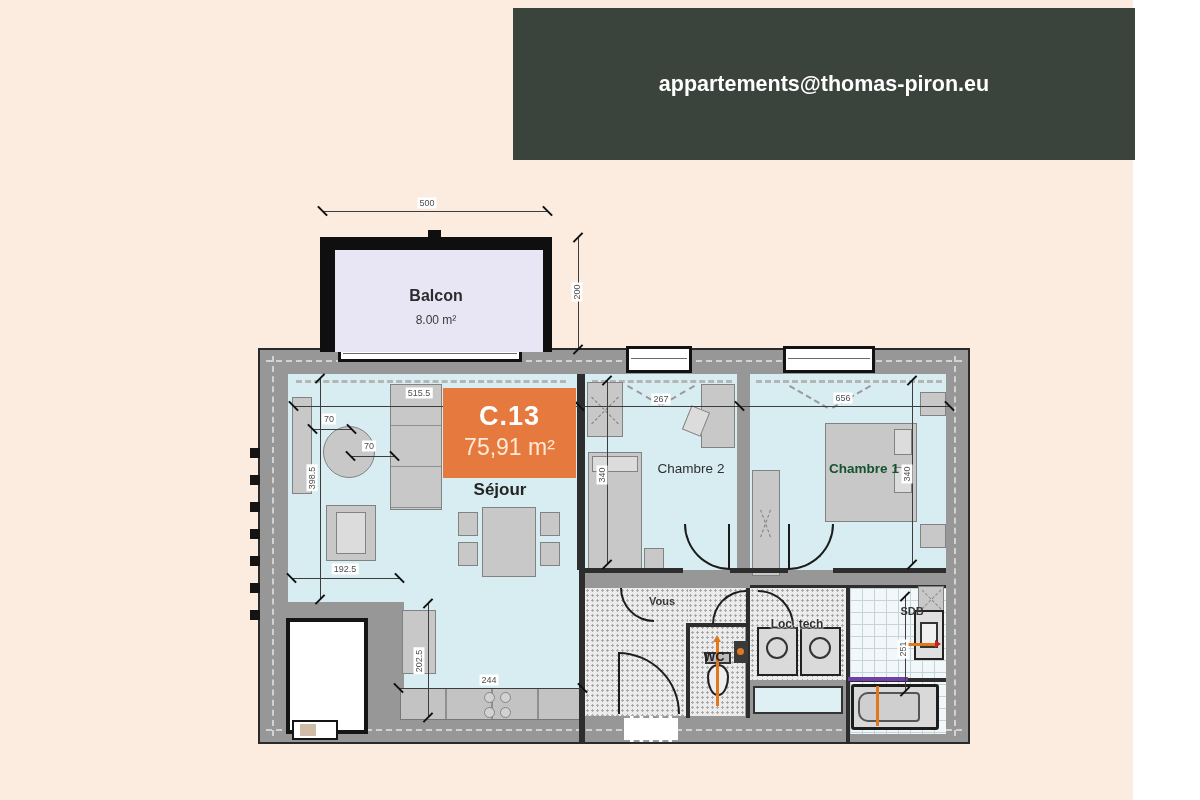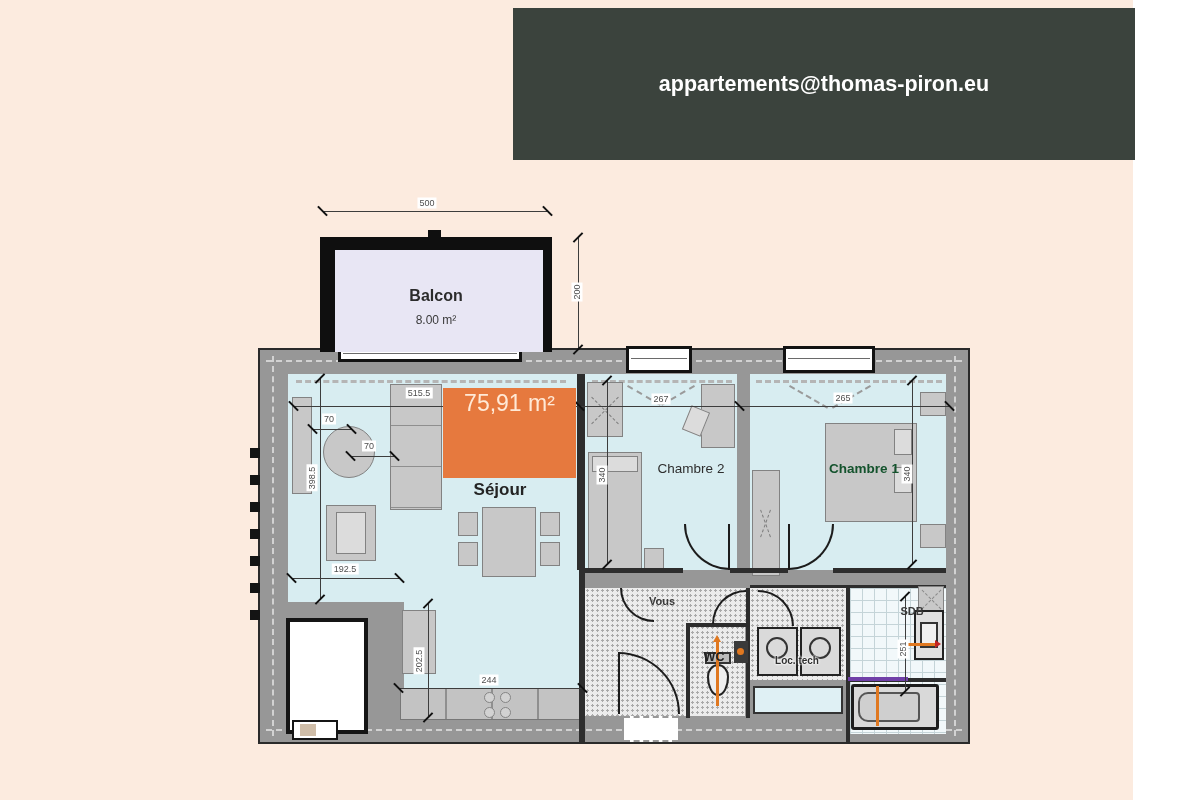--- a/index.html
+++ b/index.html
@@ -209,34 +209,35 @@
   <div class="abs dlh" style="left:398px;top:688px;width:185px;"></div>
   <div class="abs dlv" style="left:428px;top:603px;height:115px;"></div>
   <div class="abs dlv" style="left:905px;top:596px;height:96px;"></div>
 
   <div class="abs chip" style="left:427px;top:203px;">500</div>
   <div class="abs chip v" style="left:577px;top:292px;">200</div>
   <div class="abs chip" style="left:419px;top:393px;">515.5</div>
   <div class="abs chip" style="left:329px;top:419px;">70</div>
   <div class="abs chip" style="left:369px;top:446px;">70</div>
   <div class="abs chip" style="left:661px;top:399px;">267</div>
-  <div class="abs chip" style="left:843px;top:398px;">265</div>
+  <div class="abs chip" style="left:843px;top:398px;">656</div>
   <div class="abs chip v" style="left:312px;top:478px;">398.5</div>
   <div class="abs chip v" style="left:602px;top:475px;">340</div>
   <div class="abs chip v" style="left:907px;top:474px;">340</div>
   <div class="abs chip" style="left:345px;top:569px;">192.5</div>
   <div class="abs chip" style="left:489px;top:680px;">244</div>
   <div class="abs chip v" style="left:419px;top:661px;">202.5</div>
   <div class="abs chip v" style="left:903px;top:649px;">251</div>
 
   <div class="abs lbl" style="left:500px;top:490px;font-size:17px;font-weight:700;color:#242424;">Séjour</div>
   <div class="abs lbl" style="left:691px;top:468px;font-size:13.5px;font-weight:400;color:#2e2e2e;">Chambre 2</div>
   <div class="abs lbl" style="left:864px;top:468px;font-size:13.5px;font-weight:700;color:#14532d;">Chambre 1</div>
   <div class="abs lbl" style="left:662px;top:601px;font-size:11px;font-weight:700;color:#3a3a3a;">Vous</div>
   <div class="abs lbl" style="left:714px;top:657px;font-size:12.5px;font-weight:800;color:#222;">WC</div>
   <div class="abs lbl" style="left:886px;top:611px;font-size:11px;font-weight:700;color:#3a3a3a;margin-left:26px;">SDB</div>
-  <div class="abs lbl" style="left:797px;top:660px;font-size:10px;font-weight:700;color:#2f2f2f;text-shadow:0 0 2px #fff,0 0 2px #fff,0 0 3px #fff;z-index:39;">Loc. tech</div>
+  <div class="abs lbl" style="left:797px;top:624px;font-size:12px;font-weight:700;color:#2f2f2f;text-shadow:0 0 2px #fff,0 0 2px #fff,0 0 3px #fff;z-index:39;">Loc. tech</div>
 
   <div class="abs" id="badge">
+    <div class="code">C.13</div>
     <div class="area">75,91 m²</div>
   </div>
 
 </div>
 
 </body></html>

